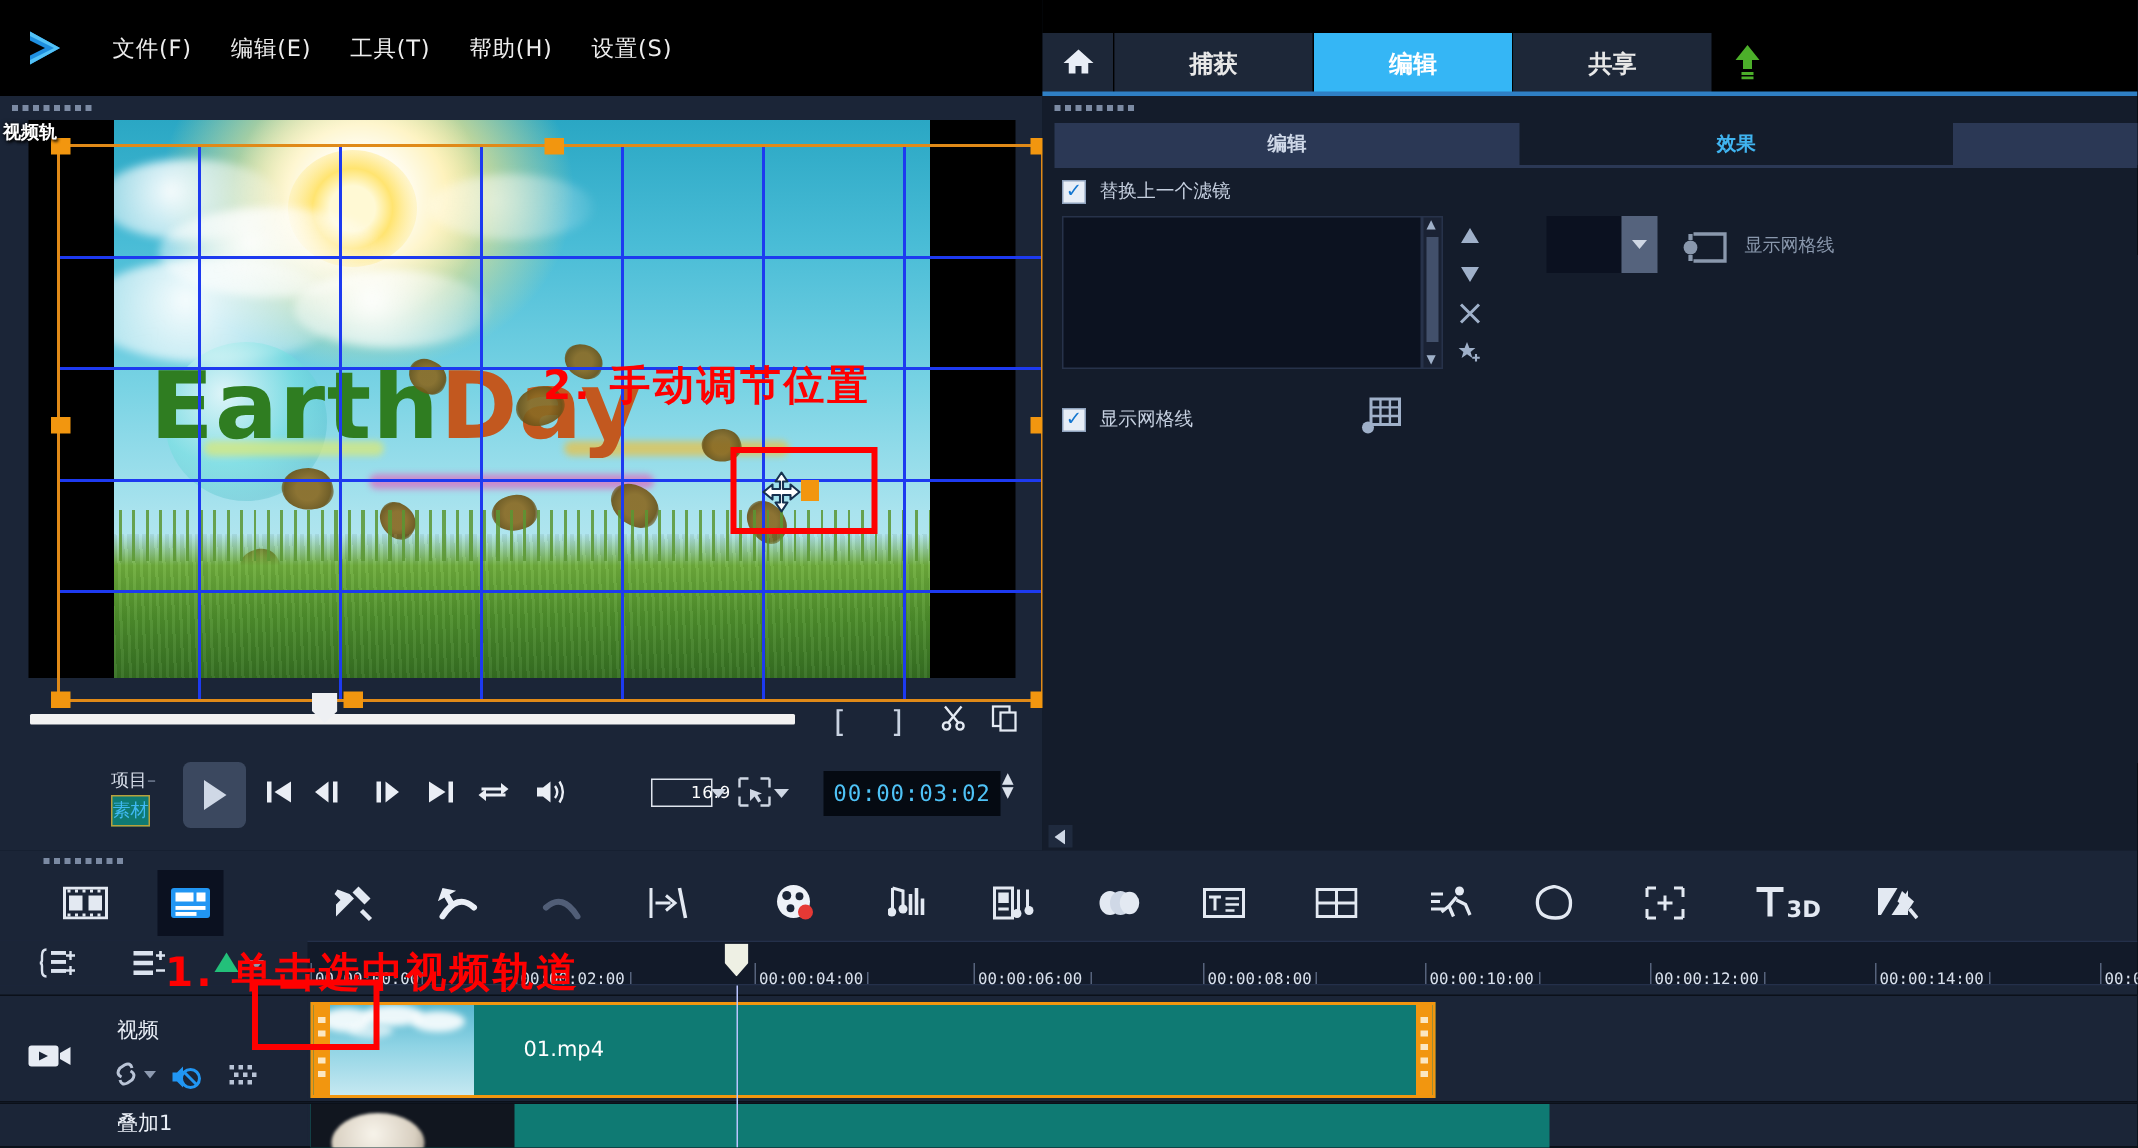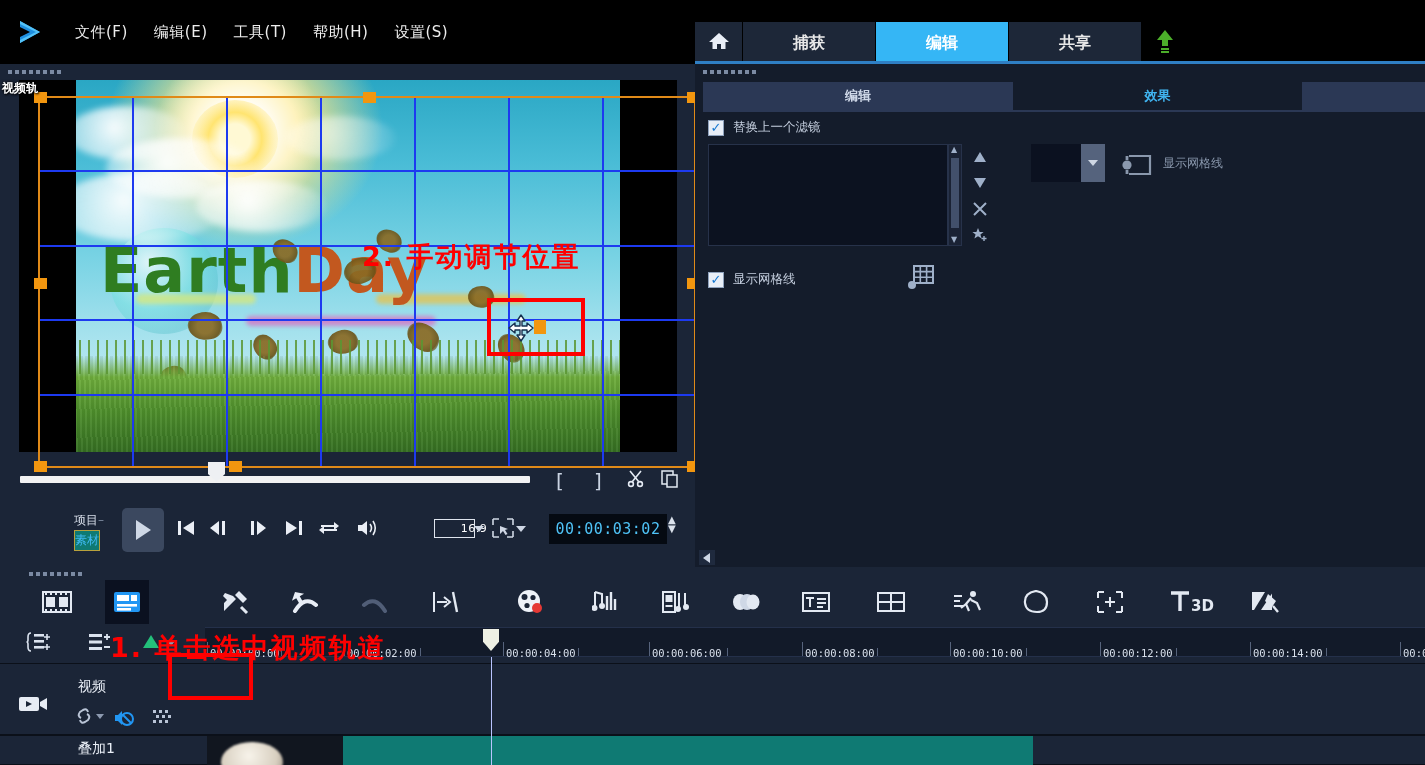--- a/index.html
+++ b/index.html
@@ -832,20 +832,43 @@
                 <rect x="10" y="7" width="3" height="3"></rect>
                 <rect x="16" y="7" width="3" height="3"></rect>
               <rect x="1" y="12" width="3" height="3"></rect>
                 <rect x="7" y="12" width="3" height="3"></rect>
                 <rect x="13" y="12" width="3" height="3"></rect>
             </g>
           </svg>
         </div>
       </div>
 
+      <div class="clip selected" style="left:207px;top:4px;width:750px;height:64px;">
+        <div class="clip-edge l">
+          <i style="top:8px;"></i>
+            <i style="top:17px;"></i>
+            <i style="top:26px;"></i>
+            <i style="top:35px;"></i>
+            <i style="top:44px;"></i>
+        </div>
+        <div class="clip-edge r">
+          <i style="top:8px;"></i>
+            <i style="top:17px;"></i>
+            <i style="top:26px;"></i>
+            <i style="top:35px;"></i>
+            <i style="top:44px;"></i>
+        </div>
+        <div class="clip-thumb">
+          <div class="c" style="left:-6px;top:2px;width:34px;height:16px;"></div>
+          <div class="c" style="left:22px;top:0px;width:40px;height:14px;"></div>
+          <div class="c" style="left:54px;top:4px;width:36px;height:14px;"></div>
+          <div class="c" style="left:12px;top:12px;width:30px;height:10px;opacity:.7;"></div>
+        </div>
+        <div class="clip-name">01.mp4</div>
+      </div>
     </div>
 
     <div class="track" style="top:168px;height:30px;background:#1b2537;">
       <div class="track-head">
         <div class="track-name" style="top:4px;">叠加1</div>
       </div>
       <div class="clip" style="left:207px;top:0px;width:826px;height:30px;border:none;">
         <div style="position:absolute;left:0;top:0;width:136px;height:30px;background:#11161f;overflow:hidden;">
           <div style="position:absolute;left:14px;top:6px;width:62px;height:40px;border-radius:50%;background:radial-gradient(circle at 45% 35%,#f7f3ea,#d8cfc0 65%,#8e8476);filter:blur(1px);"></div>
         </div>

